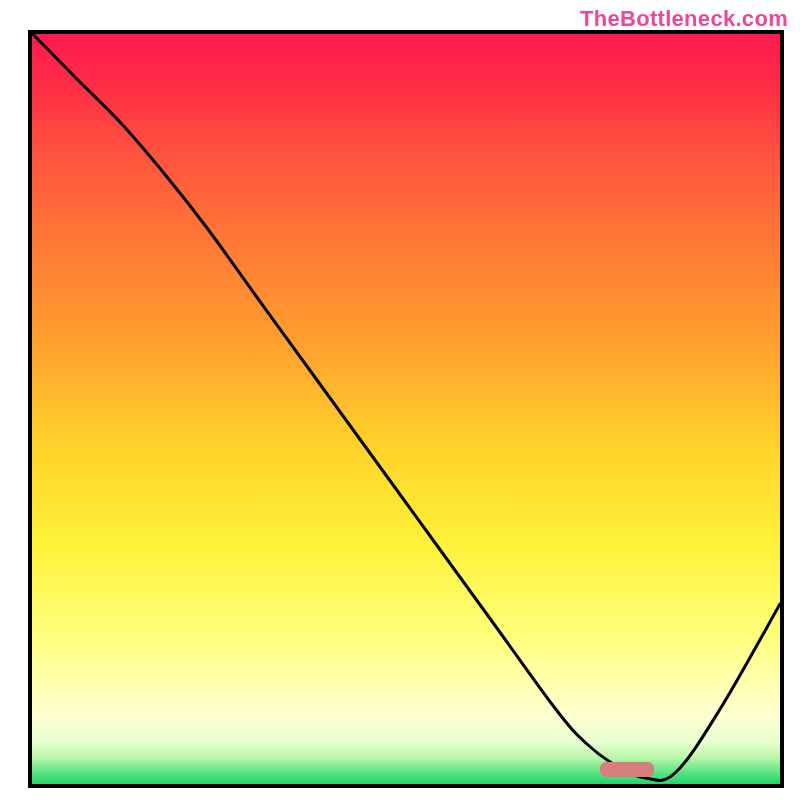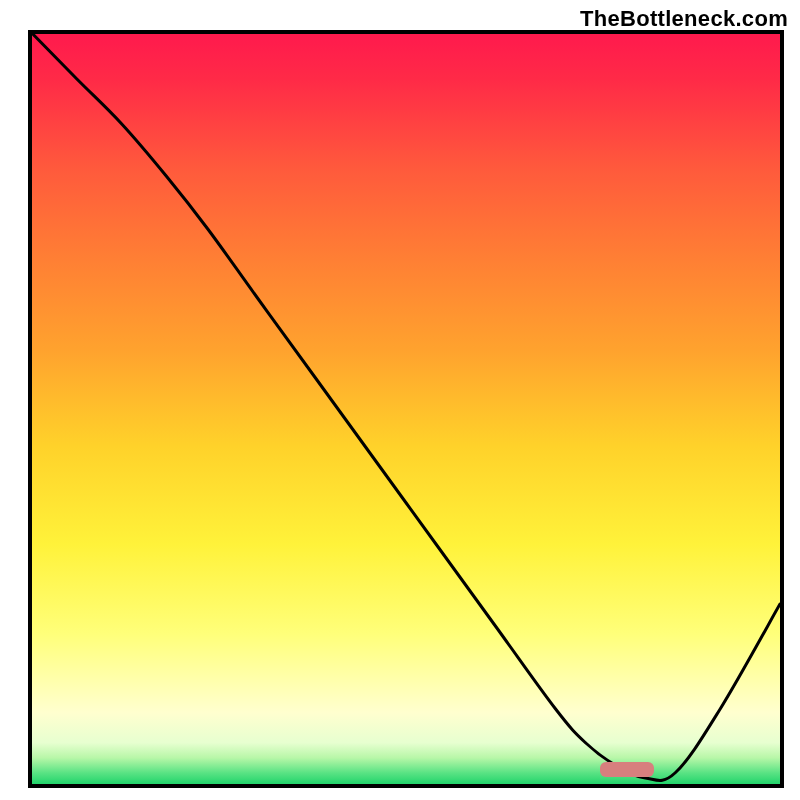--- a/index.html
+++ b/index.html
@@ -15,21 +15,21 @@
     position: relative;
     width: 800px;
     height: 800px;
   }
   .watermark {
     position: absolute;
     top: 6px;
     right: 12px;
     font-size: 22px;
     font-weight: 600;
-    color: #000000;
+    color: #ec4899;
     letter-spacing: 0.3px;
     user-select: none;
     z-index: 20;
   }
   .frame {
     position: absolute;
     box-sizing: border-box;
     border: 4px solid #000;
     z-index: 10;
     pointer-events: none;

